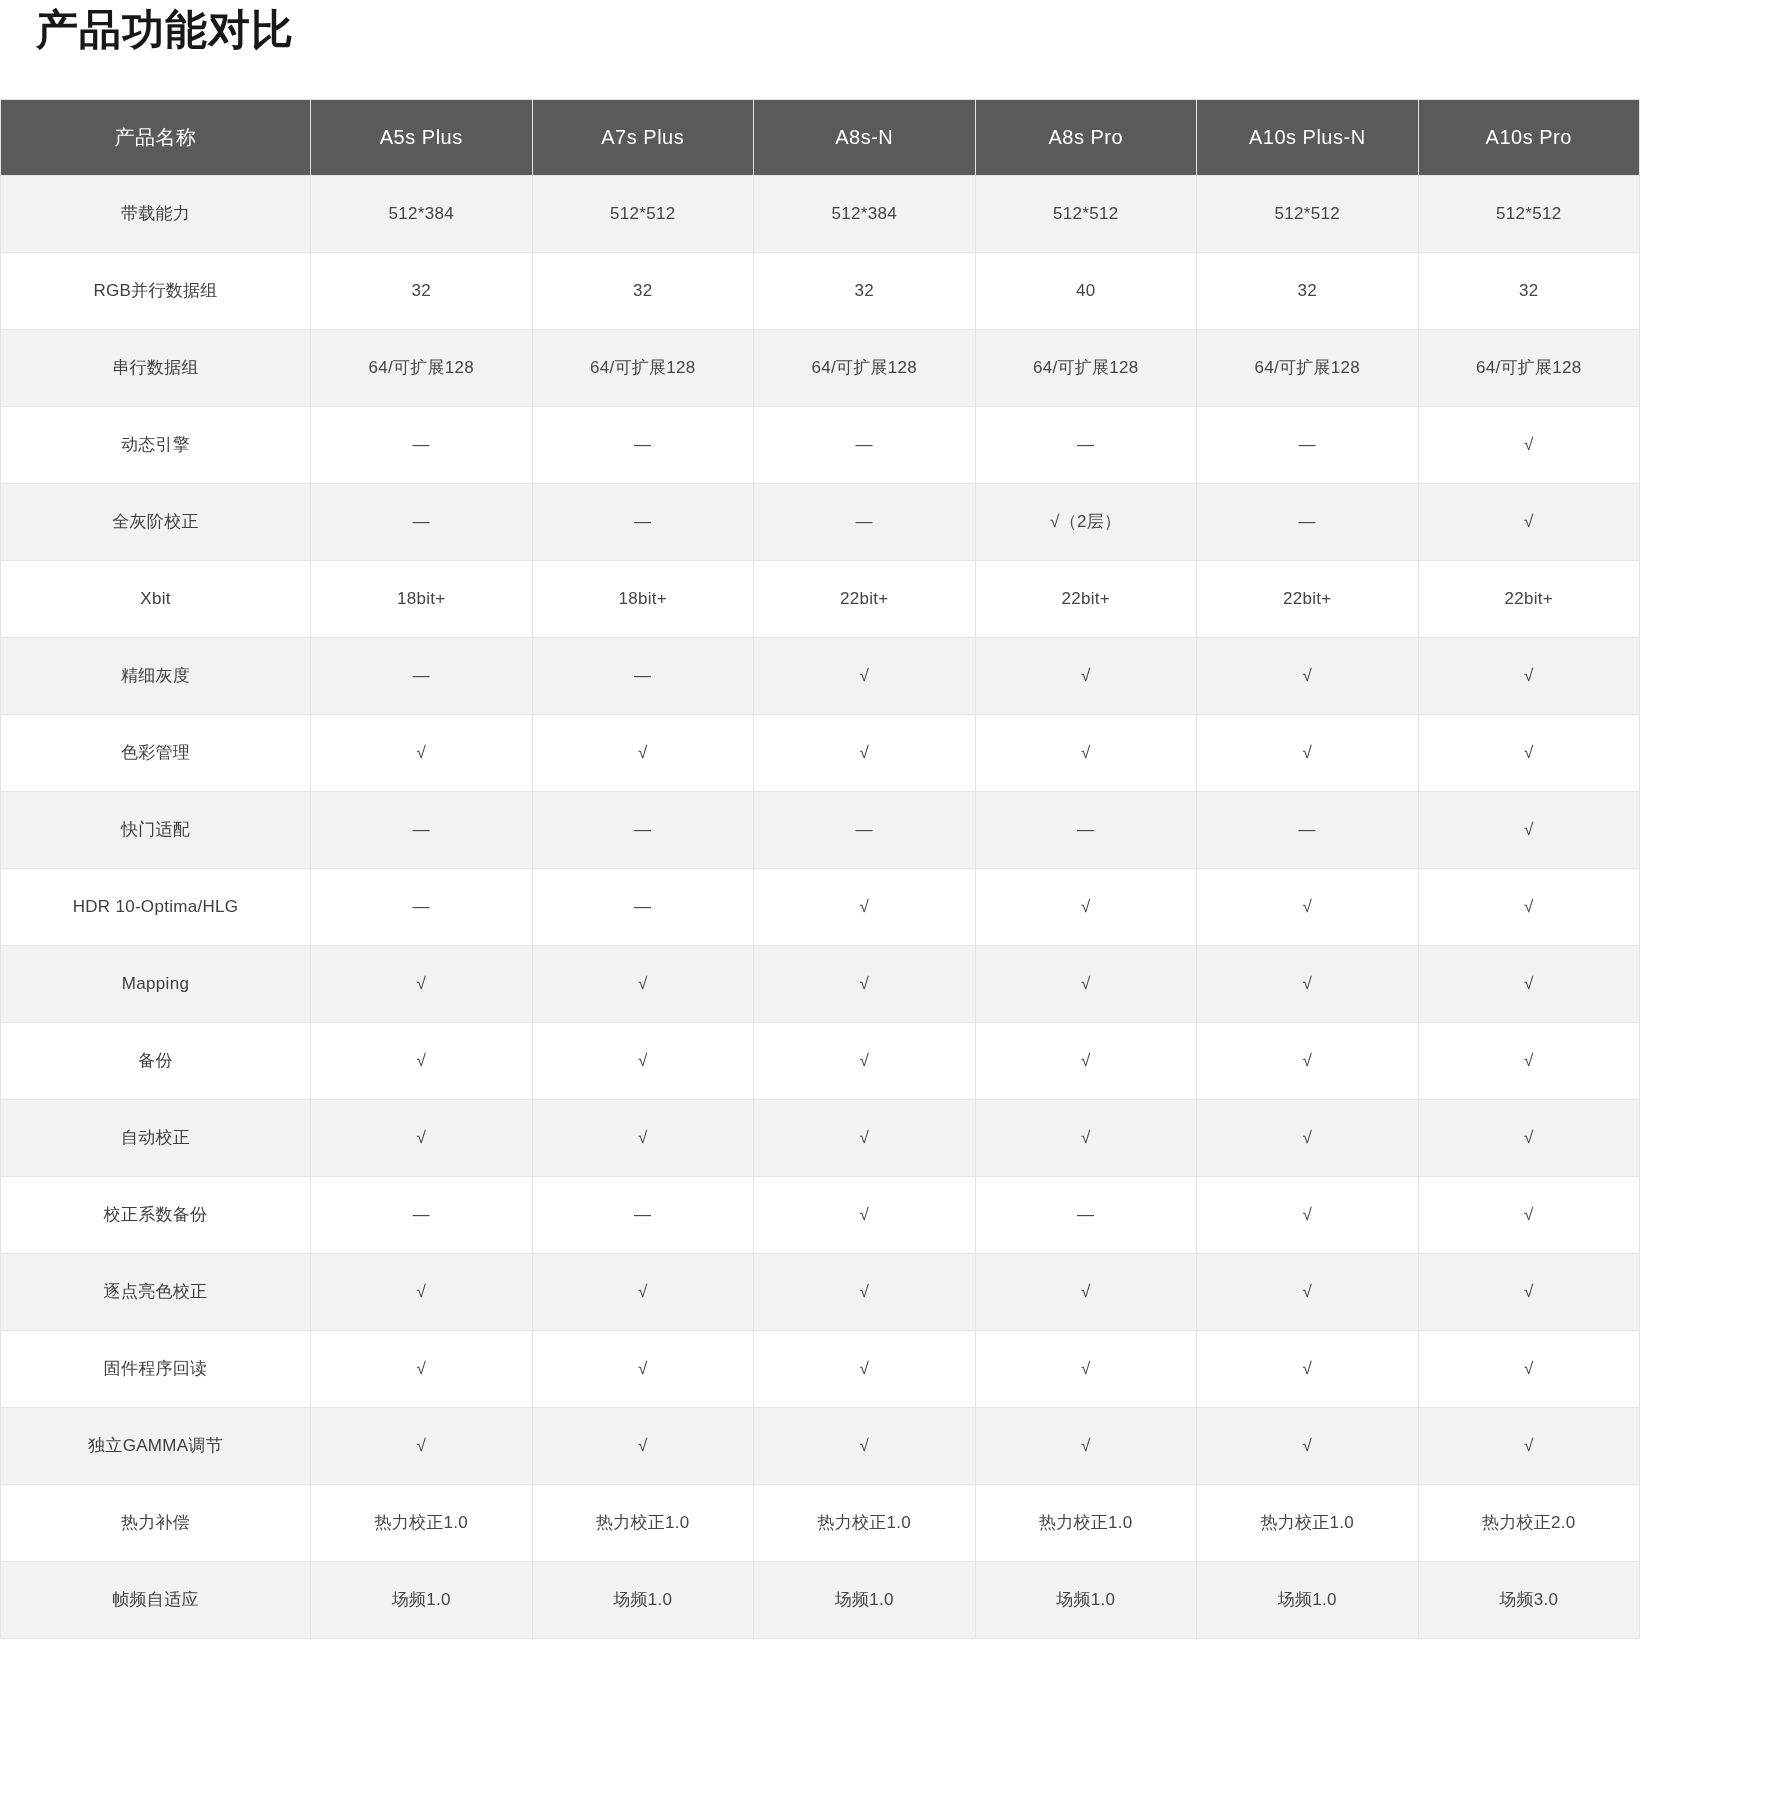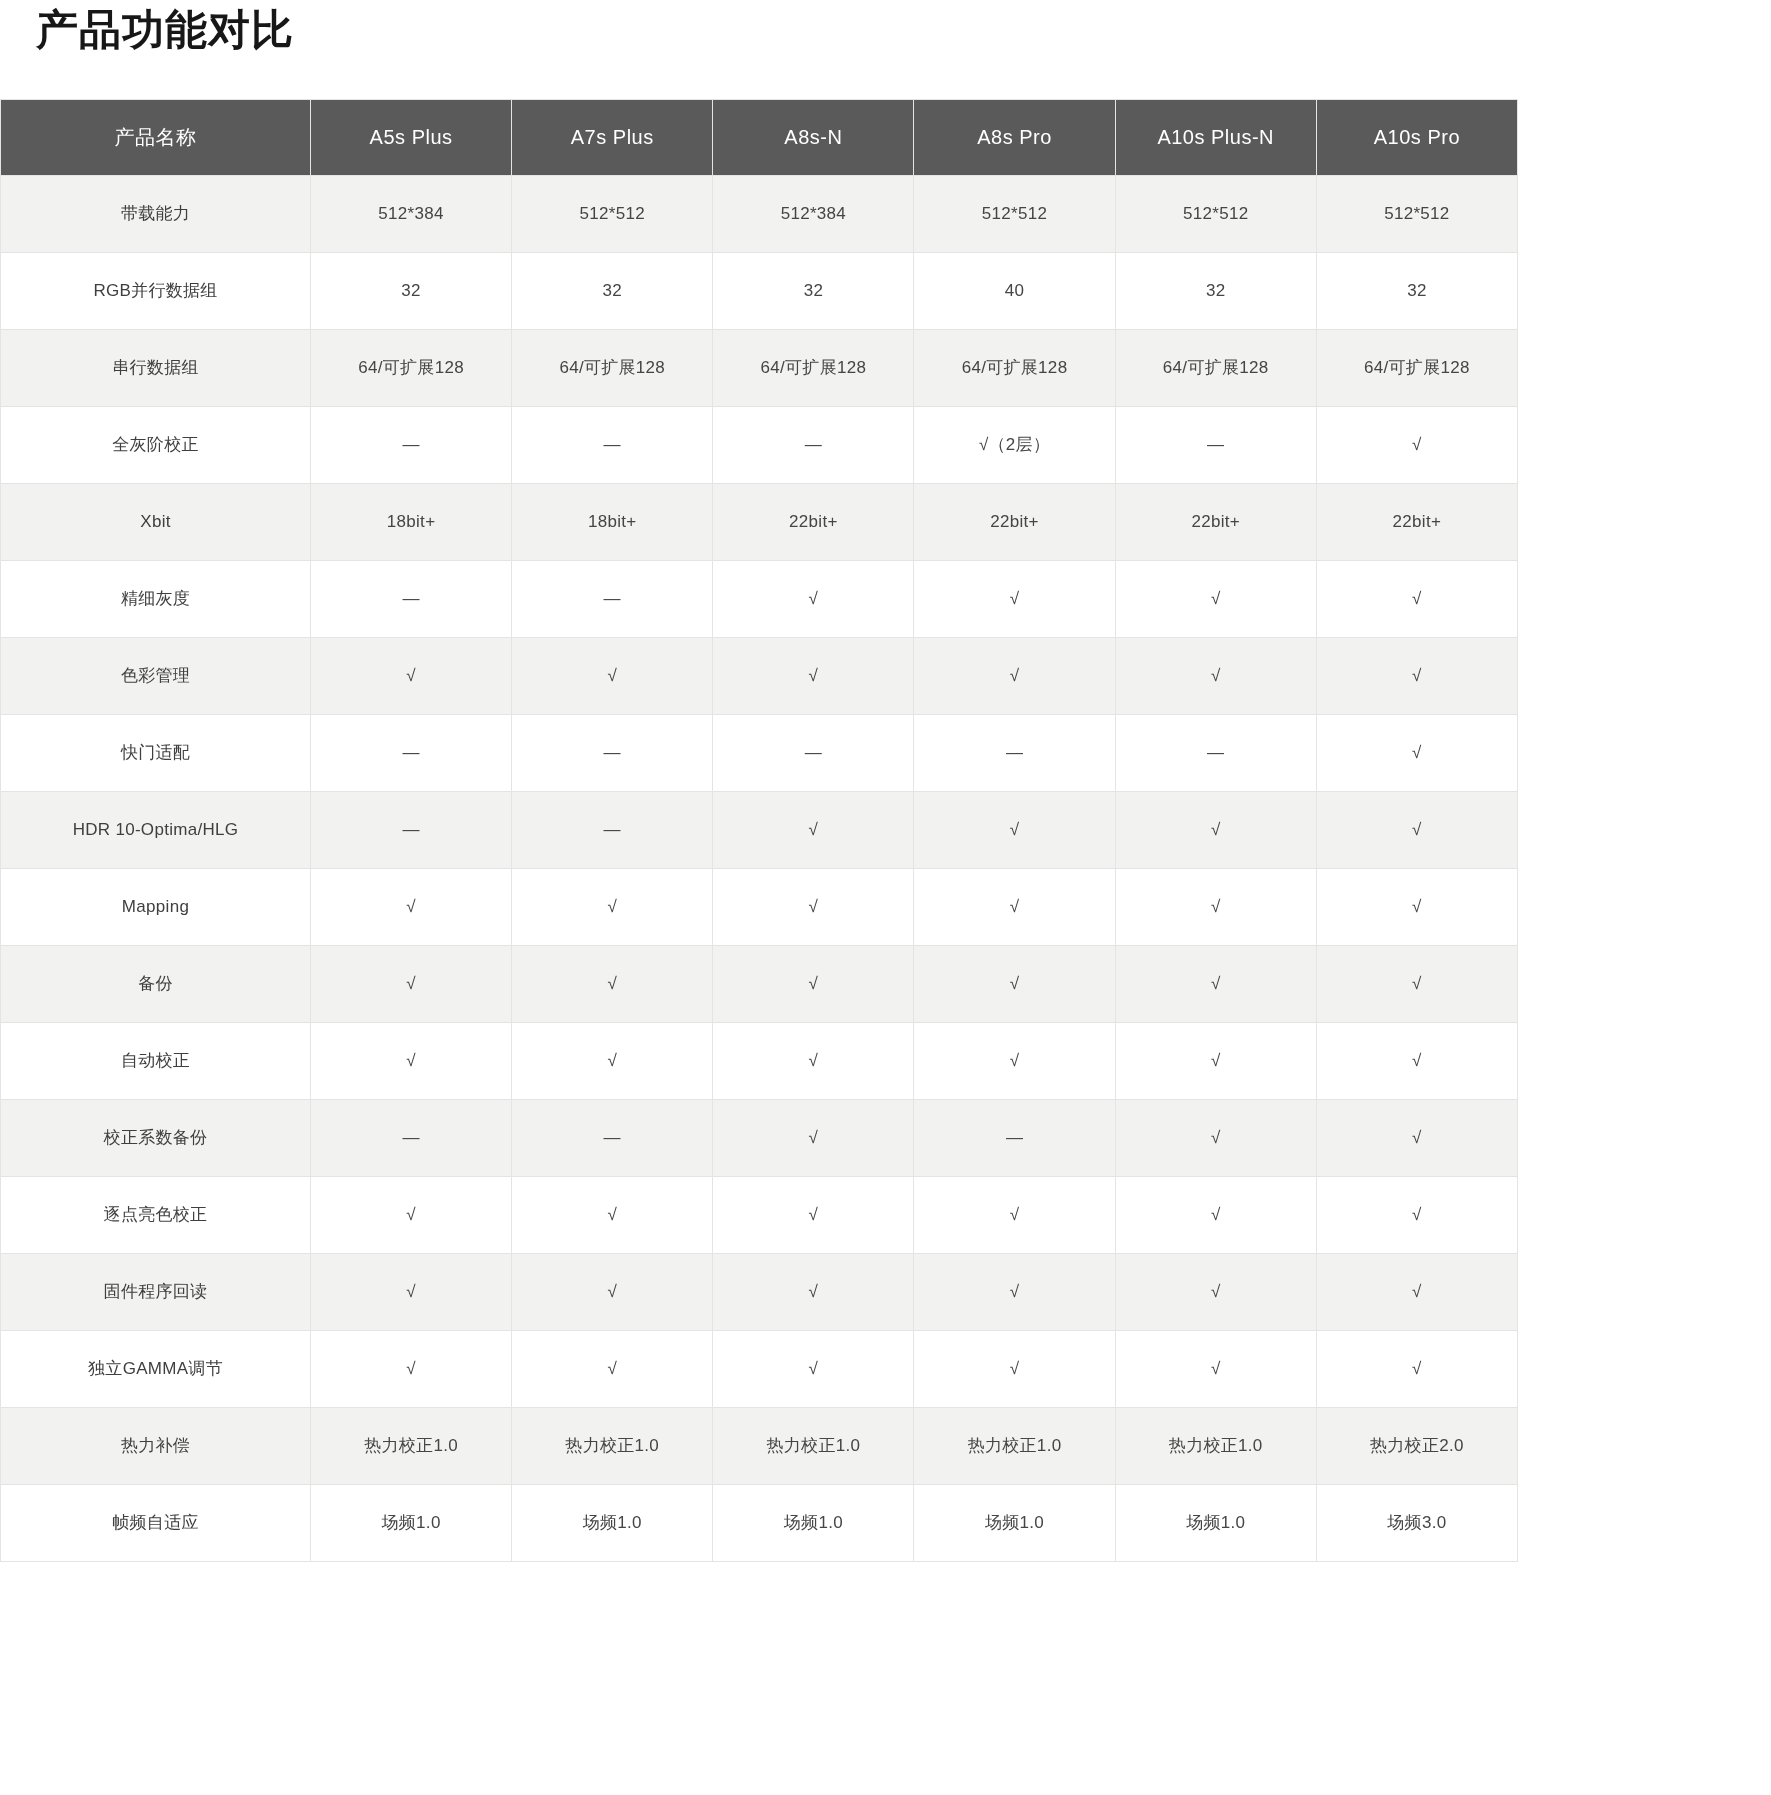--- a/index.html
+++ b/index.html
@@ -17,21 +17,21 @@
     font-size: 42px;
     line-height: 1.25;
     font-weight: 700;
     letter-spacing: 1px;
     color: #171717;
   }
   table.compare {
     margin-top: 42px;
     border-collapse: collapse;
     table-layout: fixed;
-    width: 1518px;
+    width: 1640px;
   }
   table.compare col.label-col { width: 310px; }
   table.compare th, table.compare td {
     border: 1px solid #e4e4e4;
     text-align: center;
     vertical-align: middle;
     padding: 0 6px;
     overflow: hidden;
     white-space: nowrap;
   }
@@ -96,20 +96,29 @@
       <tr>
         <td class="row-label">串行数据组</td>
         <td>64/可扩展128</td>
         <td>64/可扩展128</td>
         <td>64/可扩展128</td>
         <td>64/可扩展128</td>
         <td>64/可扩展128</td>
         <td>64/可扩展128</td>
       </tr>
       <tr>
+        <td class="row-label">动态引擎</td>
+        <td>—</td>
+        <td>—</td>
+        <td>—</td>
+        <td>—</td>
+        <td>—</td>
+        <td>√</td>
+      </tr>
+      <tr>
         <td class="row-label">全灰阶校正</td>
         <td>—</td>
         <td>—</td>
         <td>—</td>
         <td>√（2层）</td>
         <td>—</td>
         <td>√</td>
       </tr>
       <tr>
         <td class="row-label">Xbit</td>

